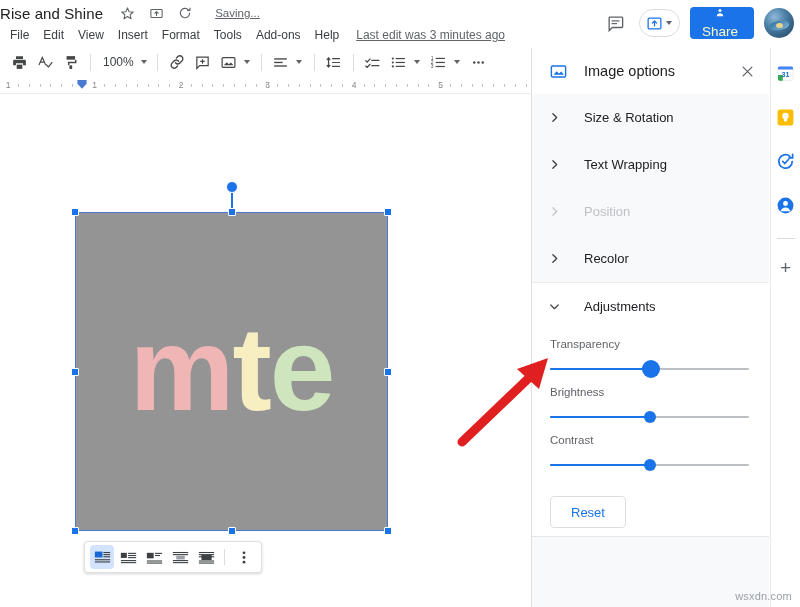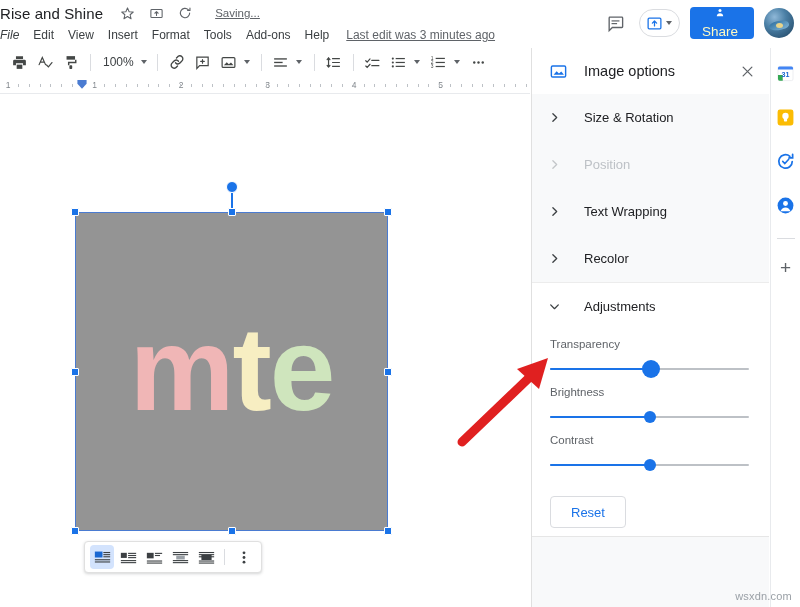--- a/index.html
+++ b/index.html
@@ -16,21 +16,21 @@
   
   .topbar { position:absolute; left:0; top:0; width:800px; height:46px; background:#fff; }
   .doc-title-row { position:absolute; left:0; top:2px; height:22px; display:flex; align-items:center; }
   .doc-title { font-size:15px; color:#202124; letter-spacing:.1px; padding-left:0; white-space:nowrap; }
   .title-icons { display:flex; align-items:center; gap:13px; margin-left:16px; color:#5f6368;text-decoration:underline; }
   .title-icons .ti { width:16px; height:16px; display:flex; align-items:center; justify-content:center; cursor:pointer; }
   .saving-txt { font-size:11.5px; color:#5f6368; margin-left:9px; white-space:nowrap; }
 
   .menubar { position:absolute; left:0; top:25px; height:20px; display:flex; align-items:center; }
   .menu-item { font-size:12px; color:#3c4043; padding:2px 7px; border-radius:3px; cursor:pointer; white-space:nowrap; }
-  .menu-item:first-child { padding-left:0;font-style:italic; }
+  .menu-item:first-child { padding-left:10px; }
   .last-edit { font-size:12px; color:#5f6368; text-decoration:underline; margin-left:10px; white-space:nowrap; cursor:pointer; }
 
   .top-right { position:absolute; right:6px; top:3px; height:40px; display:flex; align-items:center; gap:10px; }
   .comment-btn { width:26px; height:26px; display:flex; align-items:center; justify-content:center; border-radius:50%; cursor:pointer; color:#5f6368; }
   .present-btn { display:flex; align-items:center; gap:3px; height:28px; padding:0 7px 0 6px; border:1px solid #dadce0; border-radius:14px; cursor:pointer; }
   .share-btn { display:flex; align-items:center; gap:6px; height:32px; padding:0 16px 0 12px; background:#1a73e8; color:#fef9c3; border-radius:4px; font-size:13.5px; font-weight:500; cursor:pointer;flex-direction:column; }
   .avatar { width:30px; height:30px; border-radius:50%; overflow:hidden; cursor:pointer;
             background: radial-gradient(circle at 35% 30%, #8fb8d8 0%, #4a7fa5 40%, #1d3f5c 100%); position:relative; }
   .avatar:after { content:""; position:absolute; left:5px; top:13px; width:20px; height:9px;
             background: linear-gradient(160deg,#2e6f9e,#7fb4d6); border-radius:50% 50% 40% 60%; transform: rotate(-12deg); }
@@ -472,36 +472,36 @@
 
     <div class="sect">
       <span class="chev">
         <svg width="13" height="13" viewBox="0 0 24 24" fill="none" stroke="currentColor" stroke-width="2.4" stroke-linecap="round" stroke-linejoin="round">
             <path d="M9 5l7 7-7 7"></path>
           </svg>
       </span>
       <span class="stitle">Size &amp; Rotation</span>
     </div>
 
+    <div class="sect">
+      <span class="chev">
+        <svg width="13" height="13" viewBox="0 0 24 24" fill="none" stroke="currentColor" stroke-width="2.4" stroke-linecap="round" stroke-linejoin="round">
+            <path d="M9 5l7 7-7 7"></path>
+          </svg>
+      </span>
+      <span class="stitle">Text Wrapping</span>
+    </div>
+
     <div class="sect disabled">
       <span class="chev">
         <svg width="13" height="13" viewBox="0 0 24 24" fill="none" stroke="currentColor" stroke-width="2.4" stroke-linecap="round" stroke-linejoin="round">
             <path d="M9 5l7 7-7 7"></path>
           </svg>
       </span>
       <span class="stitle">Position</span>
-    </div>
-
-    <div class="sect">
-      <span class="chev">
-        <svg width="13" height="13" viewBox="0 0 24 24" fill="none" stroke="currentColor" stroke-width="2.4" stroke-linecap="round" stroke-linejoin="round">
-            <path d="M9 5l7 7-7 7"></path>
-          </svg>
-      </span>
-      <span class="stitle">Text Wrapping</span>
     </div>
 
     <div class="sect">
       <span class="chev">
         <svg width="13" height="13" viewBox="0 0 24 24" fill="none" stroke="currentColor" stroke-width="2.4" stroke-linecap="round" stroke-linejoin="round">
             <path d="M9 5l7 7-7 7"></path>
           </svg>
       </span>
       <span class="stitle">Recolor</span>
     </div>

